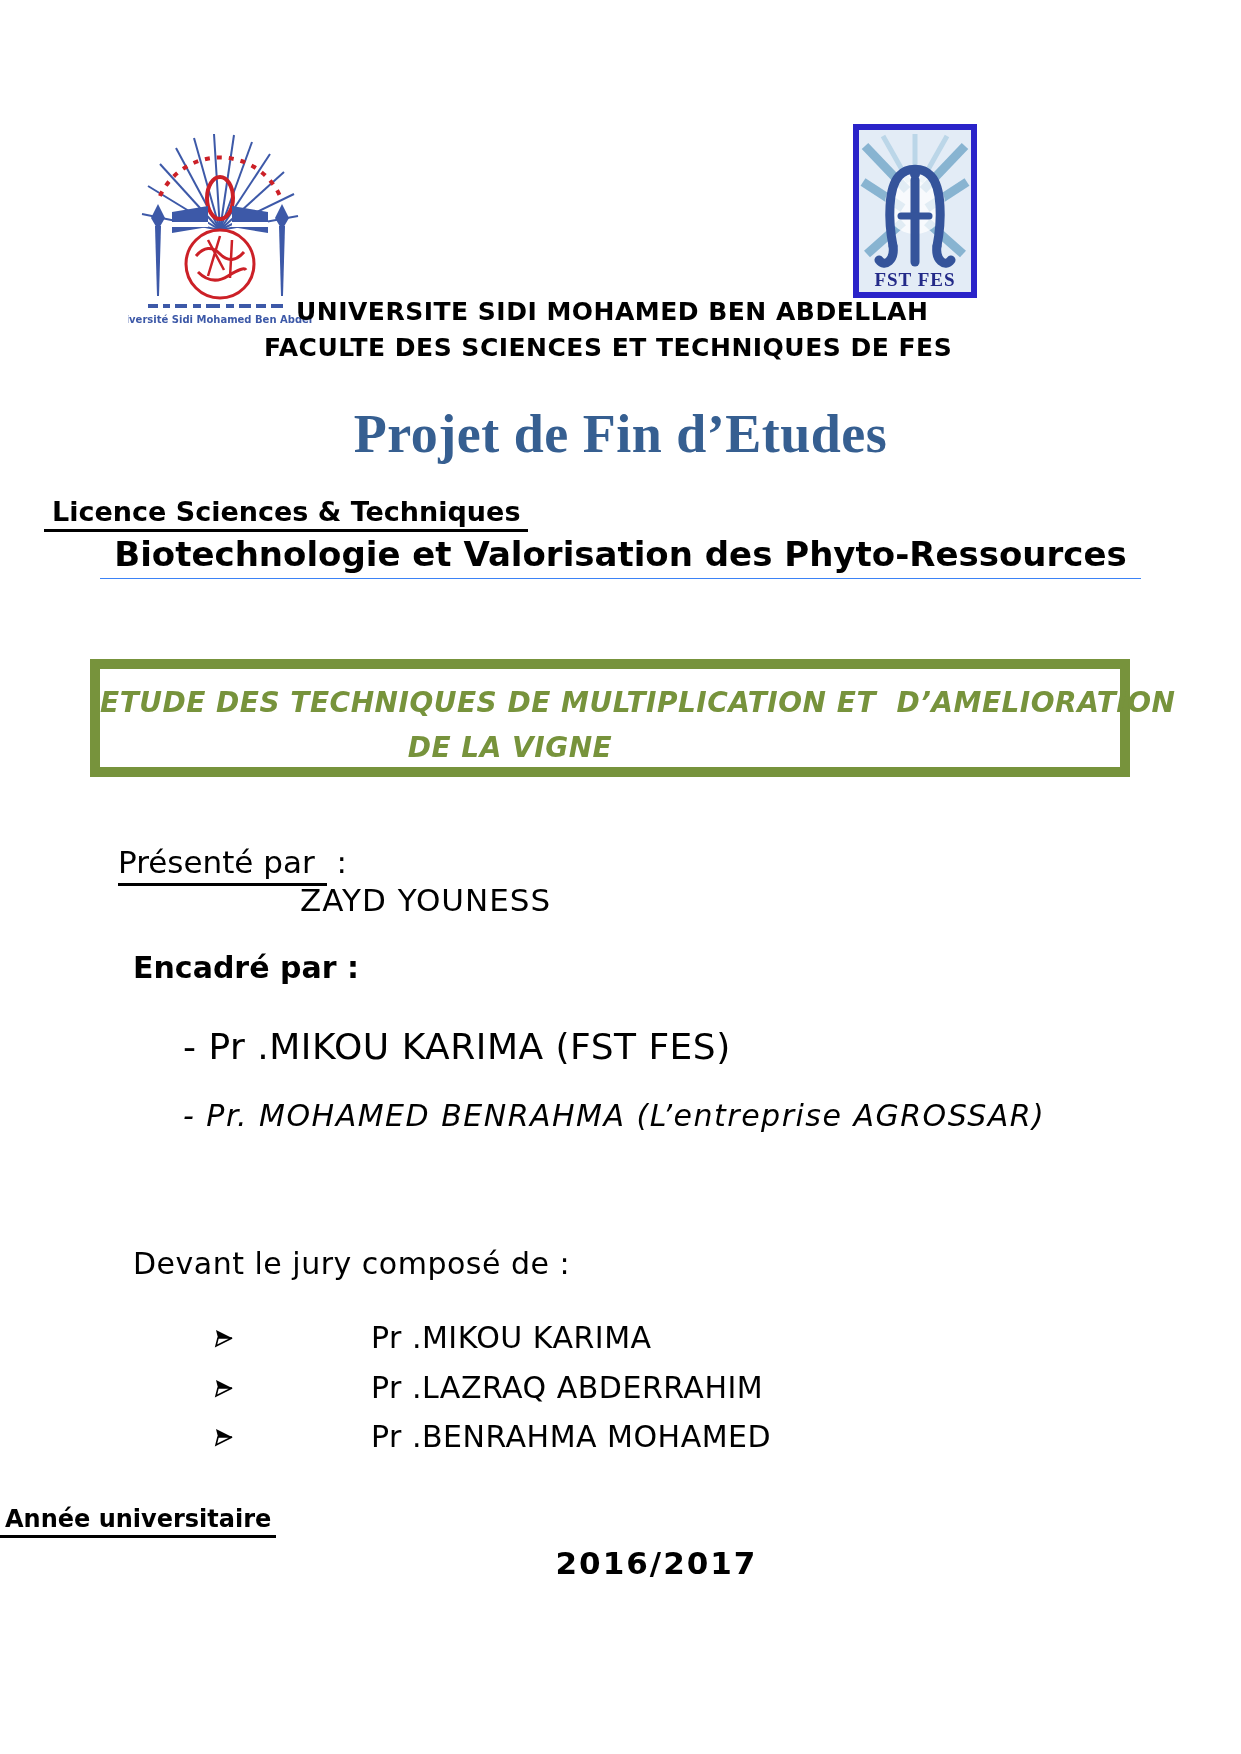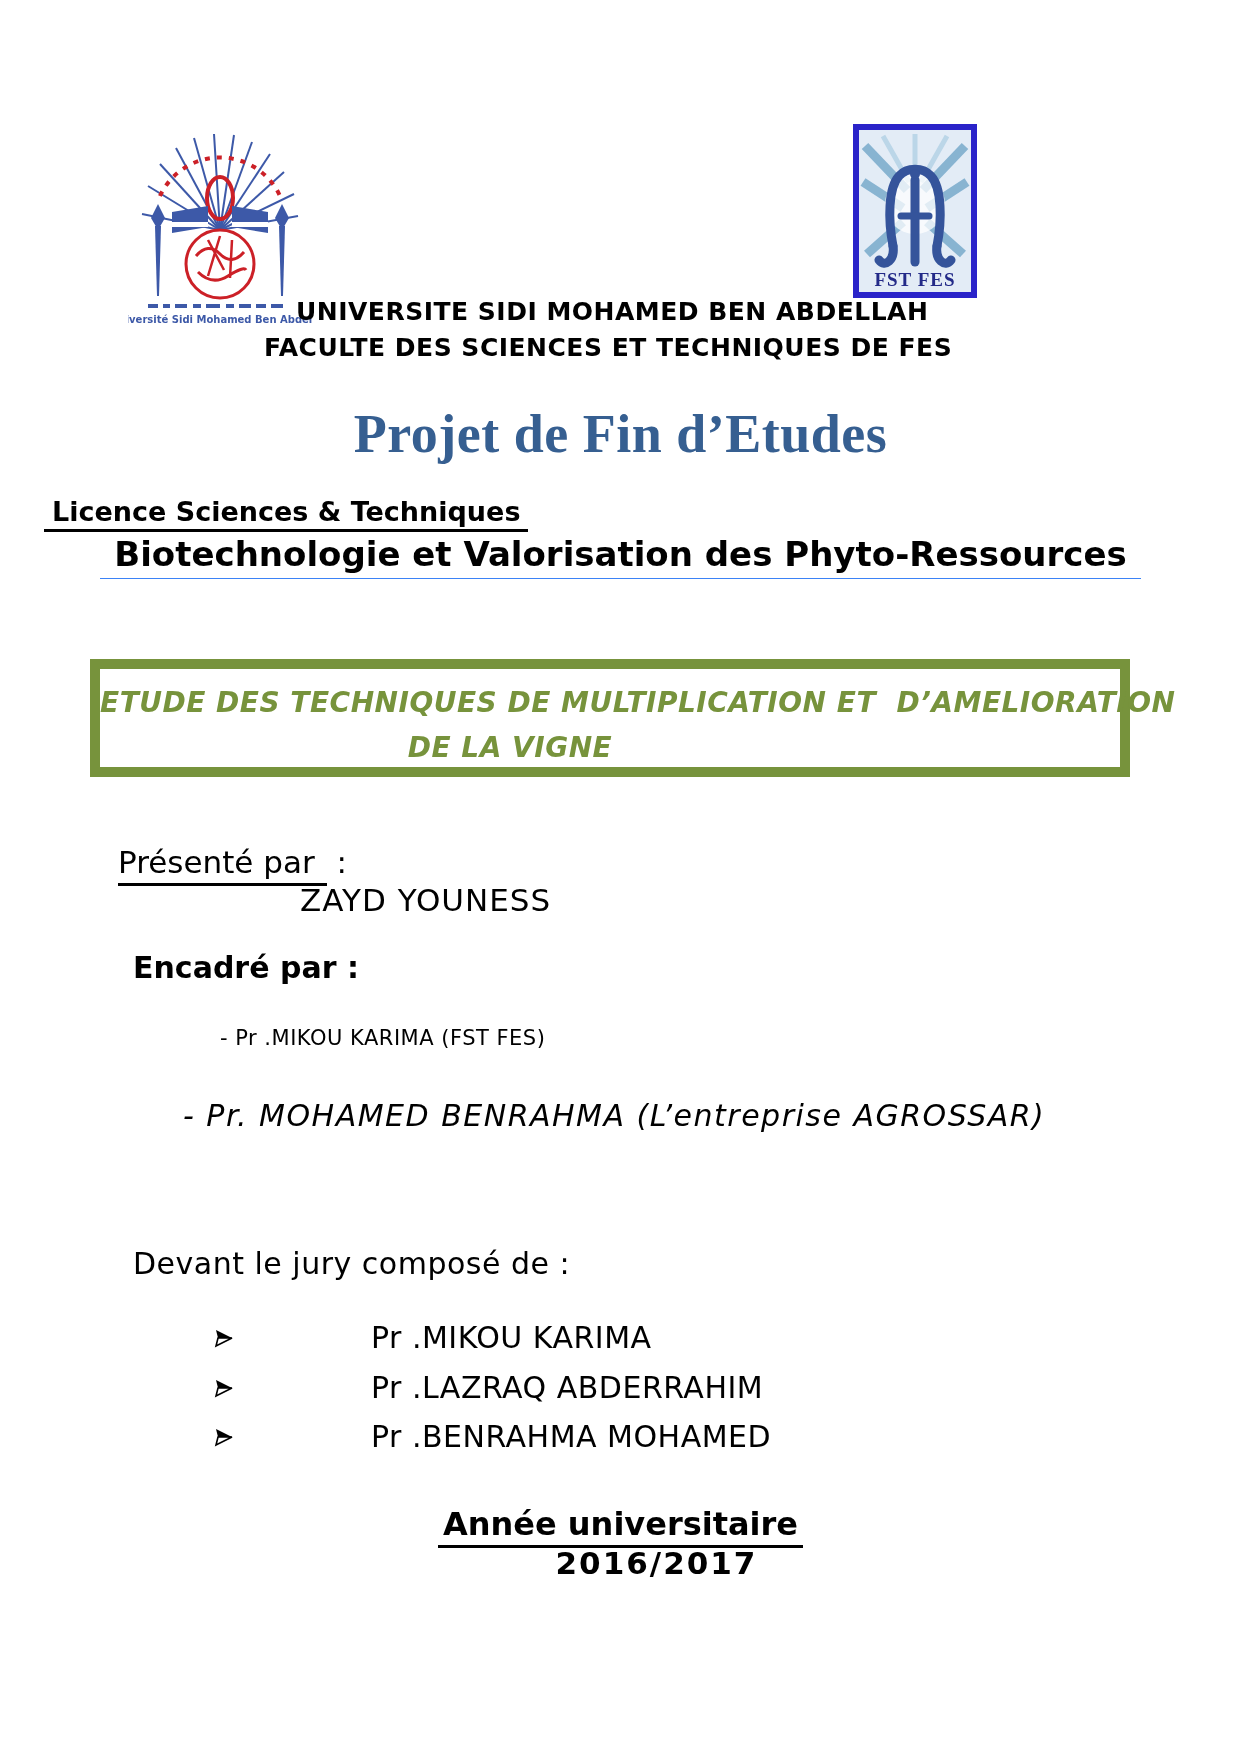--- a/index.html
+++ b/index.html
@@ -24,31 +24,31 @@
   
   .subject-box{position:absolute;left:90px;top:659px;width:1020px;border:10px solid #77933C;background:#fff;padding:17px 0 3px;}
   .subject-line{ text-align:center;font-style:italic;font-weight:bold;color:#77933C;font-size:28px;white-space:pre;letter-spacing:.5px;}
   .subject-line2{margin-top:12px;transform:translateX(-100px);}
   
   .presente{position:absolute;left:118px;top:810px;font-size:31px;font-weight:normal;margin-top:34px;}
   .presente .u{border-bottom:3px solid #000;padding:0 12px 3px 0;}
   .colon{white-space:pre;}
   .name{position:absolute;left:300px;top:882px;font-size:31px;letter-spacing:1px;}
   .encadre{position:absolute;left:133px;top:950px;font-size:30px;font-weight:bold;}
-  .sup1{position:absolute;left:183px;top:1026px;font-size:21px;letter-spacing:.5px;margin-left:37px;}
+  .sup1{position:absolute;left:183px;top:1026px;font-size:36px;letter-spacing:.5px;}
   .sup2{position:absolute;left:183px;top:1098px;font-size:30px;font-style:italic;letter-spacing:1.5px;white-space:nowrap;}
   .soutenu{position:absolute;left:133px;top:1170px;font-size:31px;}
   .soutenu .lbl{font-weight:bold;border-bottom:3px solid #000;padding-bottom:2px;}
   .soutenu .sep{font-weight:bold;white-space:pre;}
   .soutenu .date{font-style:italic;letter-spacing:1px;}
   .devant{position:absolute;left:133px;top:1246px;font-size:30px;letter-spacing:.5px;}
   .jury-row{position:absolute;left:212px;font-size:30px;display:flex;align-items:center;letter-spacing:.5px;gap:43px;}
   .jury-row .bullet{width:24px;height:24px;margin-right:92px;flex:0 0 auto;}
   .jr0{top:1320px;} .jr1{top:1370px;} .jr2{top:1419px;}
-  .annee{position:absolute;left:0;top:1505px;width:100%;text-align:center;font-size:32px;font-weight:bold;}
+  .annee{position:absolute;left:0;top:1505px;width:100%;font-size:24px;font-weight:bold;}
   .annee .u{border-bottom:3px solid #000;padding:0 5px 2px;}
   .year{position:absolute;left:0;top:1545px;width:100%;text-align:center;font-size:31px;font-weight:bold;letter-spacing:2px;padding-left:36px;}
   svg{display:block;}
 </style>
 </head>
 <body>
 
 <div id="page">
 
   <div class="logo-left">

